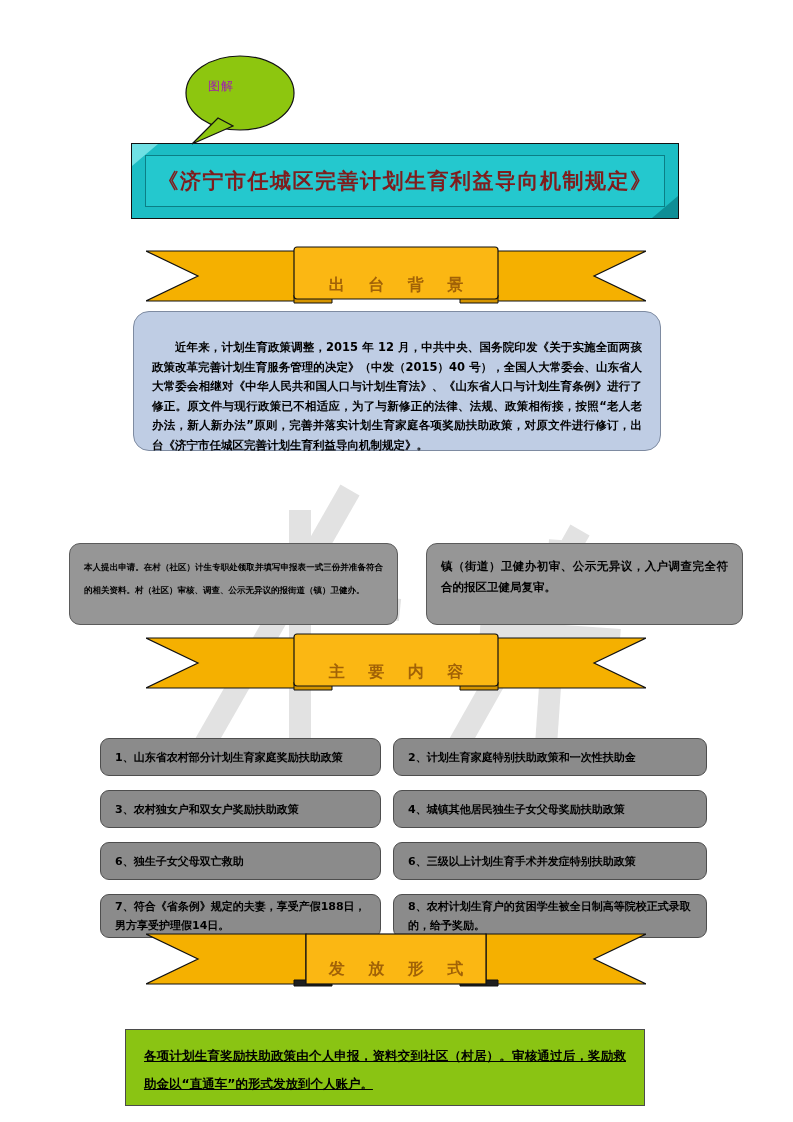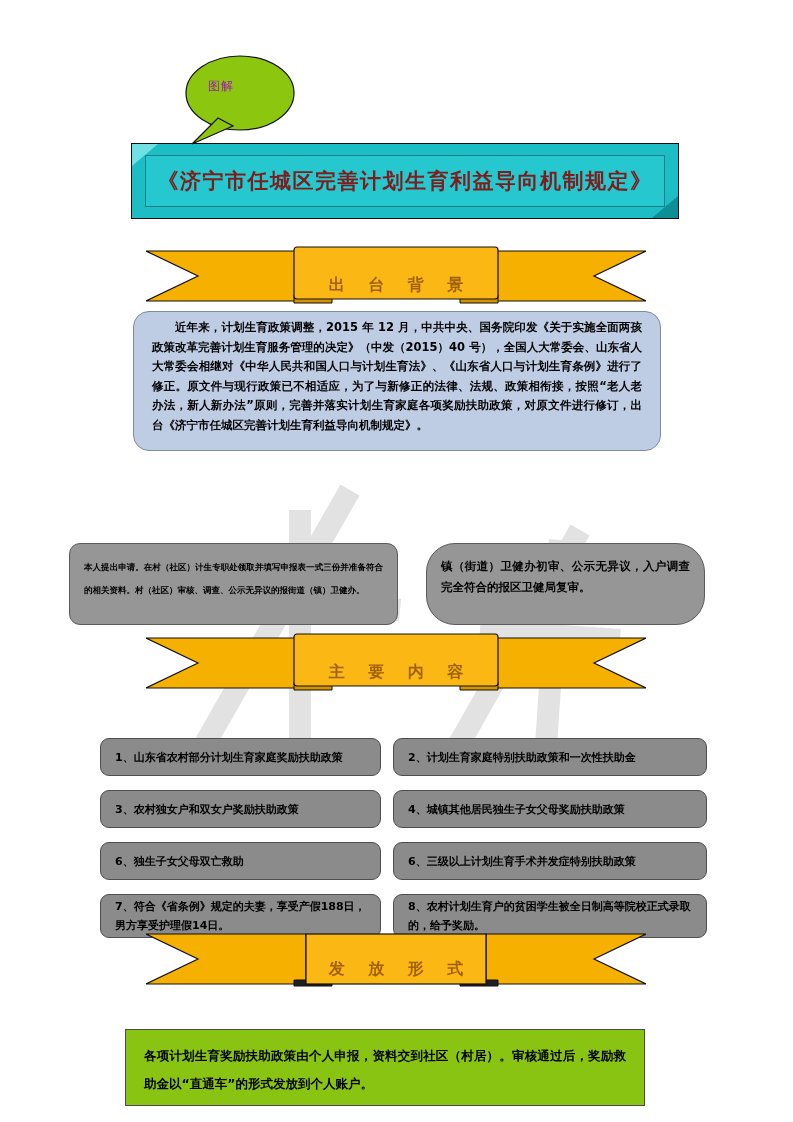--- a/index.html
+++ b/index.html
@@ -126,21 +126,21 @@
   .bg-box {
     position: absolute;
     left: 133px;
     top: 311px;
     width: 528px;
     height: 140px;
     background: #bfcde4;
     border: 1px solid #7e8ba1;
     border-radius: 16px;
     box-sizing: border-box;
-    padding: 6px 18px 10px 18px;
+    padding: 26px 18px 10px 18px;
     z-index: 2;
   }
   .bg-box p {
     margin: 0;
     font-size: 11.5px;
     font-weight: bold;
     line-height: 19.5px;
     color: #000000;
     text-indent: 23px;
     text-align: justify;
@@ -152,21 +152,21 @@
     height: 82px;
     background: #969696;
     border: 1px solid #5b5b5b;
     border-radius: 11px;
     box-sizing: border-box;
     z-index: 2;
     padding: 12px 14px;
     margin-top: 12px;
   }
   .org-box.left  { left: 69px;  width: 329px; }
-  .org-box.right { left: 426px; width: 279px; border-radius: 29px; }
+  .org-box.right { left: 426px; width: 317px; }
   .org-box p {
     margin: 0;
     font-size: 8.5px;
     font-weight: bold;
     line-height: 23px;
     color: #000000;
     text-align: justify;
   }
   .org-box.right p { font-size: 11.5px; line-height: 21px; }
 
@@ -209,20 +209,21 @@
     padding: 12px 18px;
     z-index: 2;
   }
   .green-box p {
     margin: 0;
     font-size: 12.5px;
     font-weight: bold;
     line-height: 28px;
     color: #000000;
     text-align: justify;
+    text-decoration: underline;
   }
 </style>
 </head>
 <body>
 
 <div id="page">
 
   <svg class="watermark" viewBox="0 0 520 320" xmlns="http://www.w3.org/2000/svg">
     <g fill="none" stroke="#e2e2e2" stroke-width="22" stroke-linecap="butt">
       <path d="M40 300 L200 20"></path>

